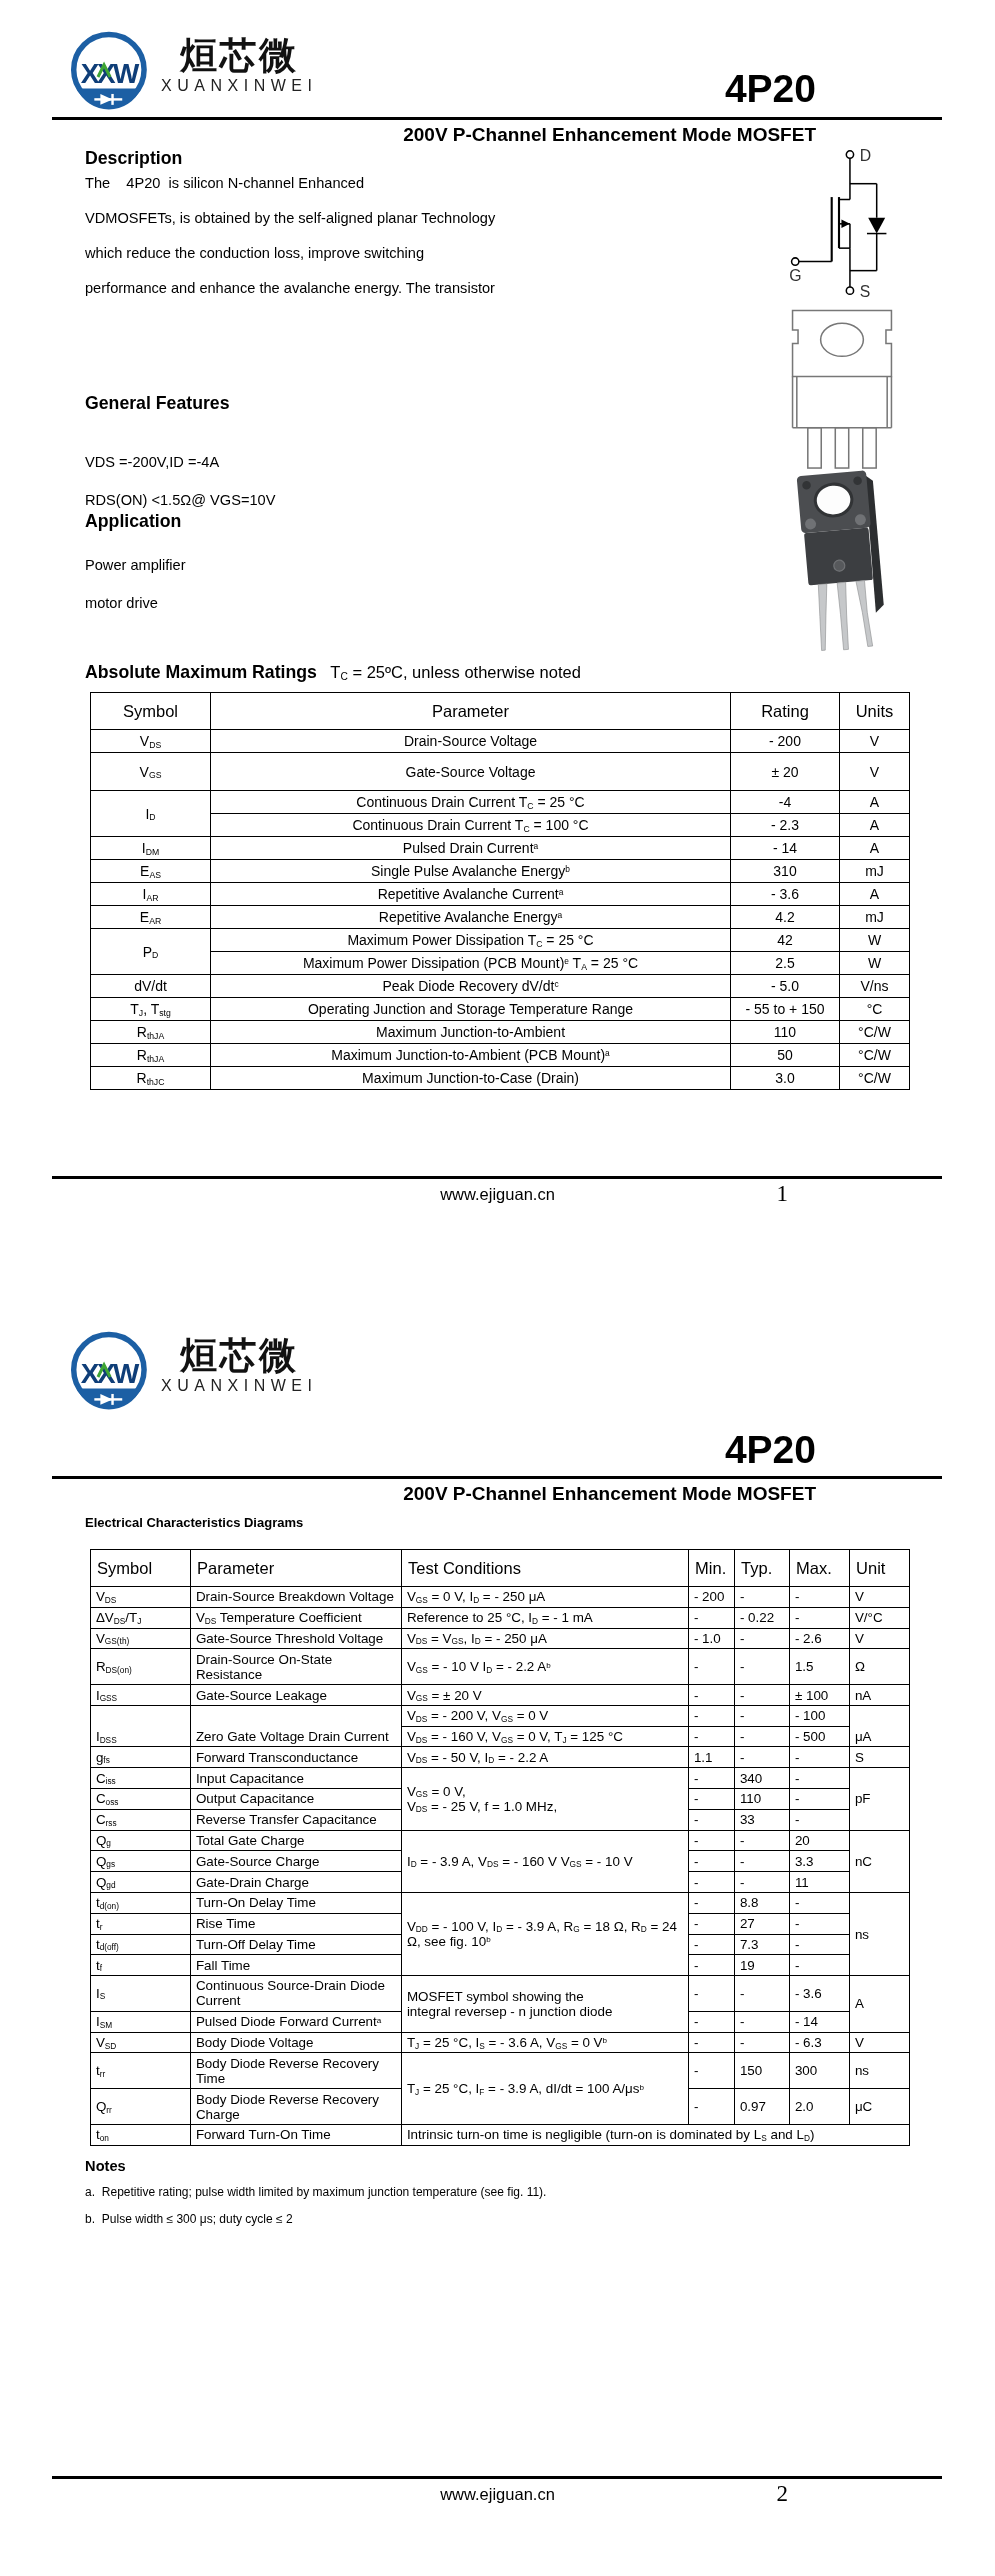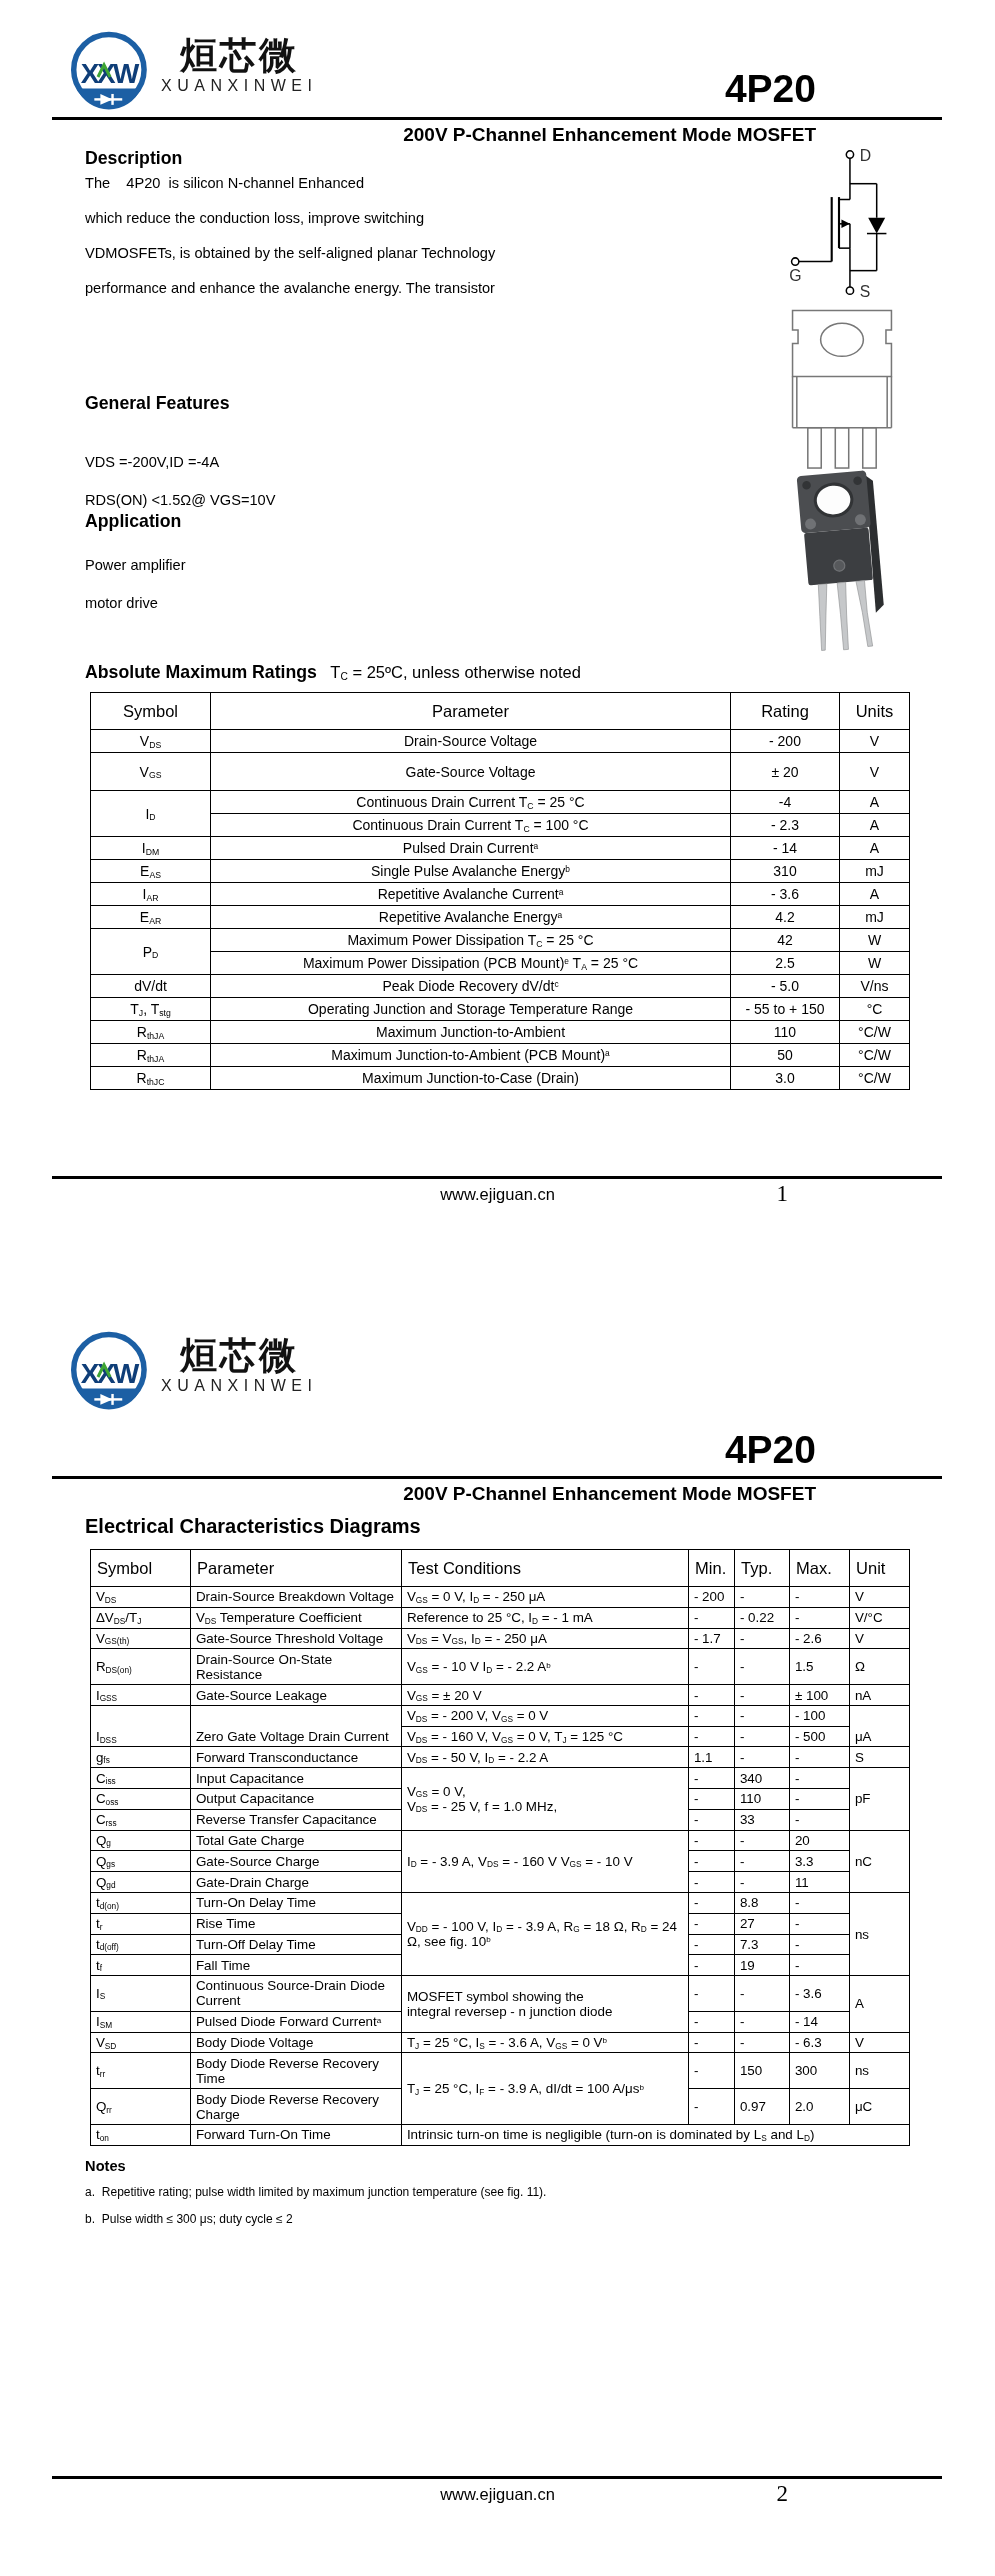--- a/index.html
+++ b/index.html
@@ -24,21 +24,21 @@
   .feat-lines{position:absolute;}
   .feat-line{font-size:14.6px;line-height:38px;white-space:pre;}
 
   
   .gfx{position:absolute;}
 
   
   .amr-head{position:absolute;left:85px;top:662px;font-size:17.7px;}
   .amr-title{font-weight:bold;}
   .amr-cond{font-weight:normal;font-size:16.5px;margin-left:8.5px;}
-  .ec-title{position:absolute;left:85px;top:227px;font-size:20px;font-weight:bold;}
+  .ec-title{position:absolute;left:85px;top:227px;font-size:13px;font-weight:bold;}
 
   
   .tablewrap{position:absolute;}
   table.data-table{border-collapse:collapse;table-layout:fixed;width:100%;border:1.8px solid #000;}
   table.data-table th{border:1.2px solid #000;border-bottom:1.8px solid #000;font-weight:normal;
                       font-size:16.5px;padding:8.5px 6.1px;}
   table.data-table td{border:1.2px solid #000;border-top:1.8px solid #000;font-size:14px;
                       padding:3px 6.1px;vertical-align:middle;word-wrap:break-word;}
   table.data-table tr.sub td{border-top:0.6px solid #000;}
   .align-center td,.align-center th{text-align:center;}
@@ -82,22 +82,22 @@
     </div>
 
     <div class="part-number" style="top:68px">4P20</div>
     <div class="header-rule" style="top:117px"></div>
     <div class="subtitle" style="top:124px">200V P-Channel Enhancement Mode MOSFET</div>
 
     <div class="leftcol">
       <div class="sec-h" style="top:148px">Description</div>
       <div class="desc-lines">
           <div class="desc-line">The    4P20  is silicon N-channel Enhanced</div>
+          <div class="desc-line">VDMOSFETs, is obtained by the self-aligned planar Technology</div>
           <div class="desc-line">which reduce the conduction loss, improve switching</div>
-          <div class="desc-line">VDMOSFETs, is obtained by the self-aligned planar Technology</div>
           <div class="desc-line">performance and enhance the avalanche energy. The transistor</div>
         </div>
 
       <div class="sec-h" style="top:393px">General Features</div>
       <div class="feat-lines" style="top:443px">
           <div class="feat-line">VDS =-200V,ID =-4A</div>
           <div class="feat-line">RDS(ON) &lt;1.5Ω@ VGS=10V</div>
         </div>
 
       <div class="sec-h" style="top:511px">Application</div>
@@ -347,21 +347,21 @@
                 <td>Reference to 25 °C, I<sub>D</sub> = - 1 mA</td>
                 <td>-</td>
                 <td>- 0.22</td>
                 <td>-</td>
                 <td>V/°C</td>
               </tr>
               <tr>
                 <td>V<sub>GS(th)</sub></td>
                 <td>Gate-Source Threshold Voltage</td>
                 <td>V<sub>DS</sub> = V<sub>GS</sub>, I<sub>D</sub> = - 250 μA</td>
-                <td>- 1.7</td>
+                <td>- 1.0</td>
                 <td>-</td>
                 <td>- 2.6</td>
                 <td>V</td>
               </tr>
               <tr>
                 <td>R<sub>DS(on)</sub></td>
                 <td>Drain-Source On-State<br>Resistance</td>
                 <td>V<sub>GS</sub> = - 10 V I<sub>D</sub> = - 2.2 A<sup>b</sup></td>
                 <td>-</td>
                 <td>-</td>

